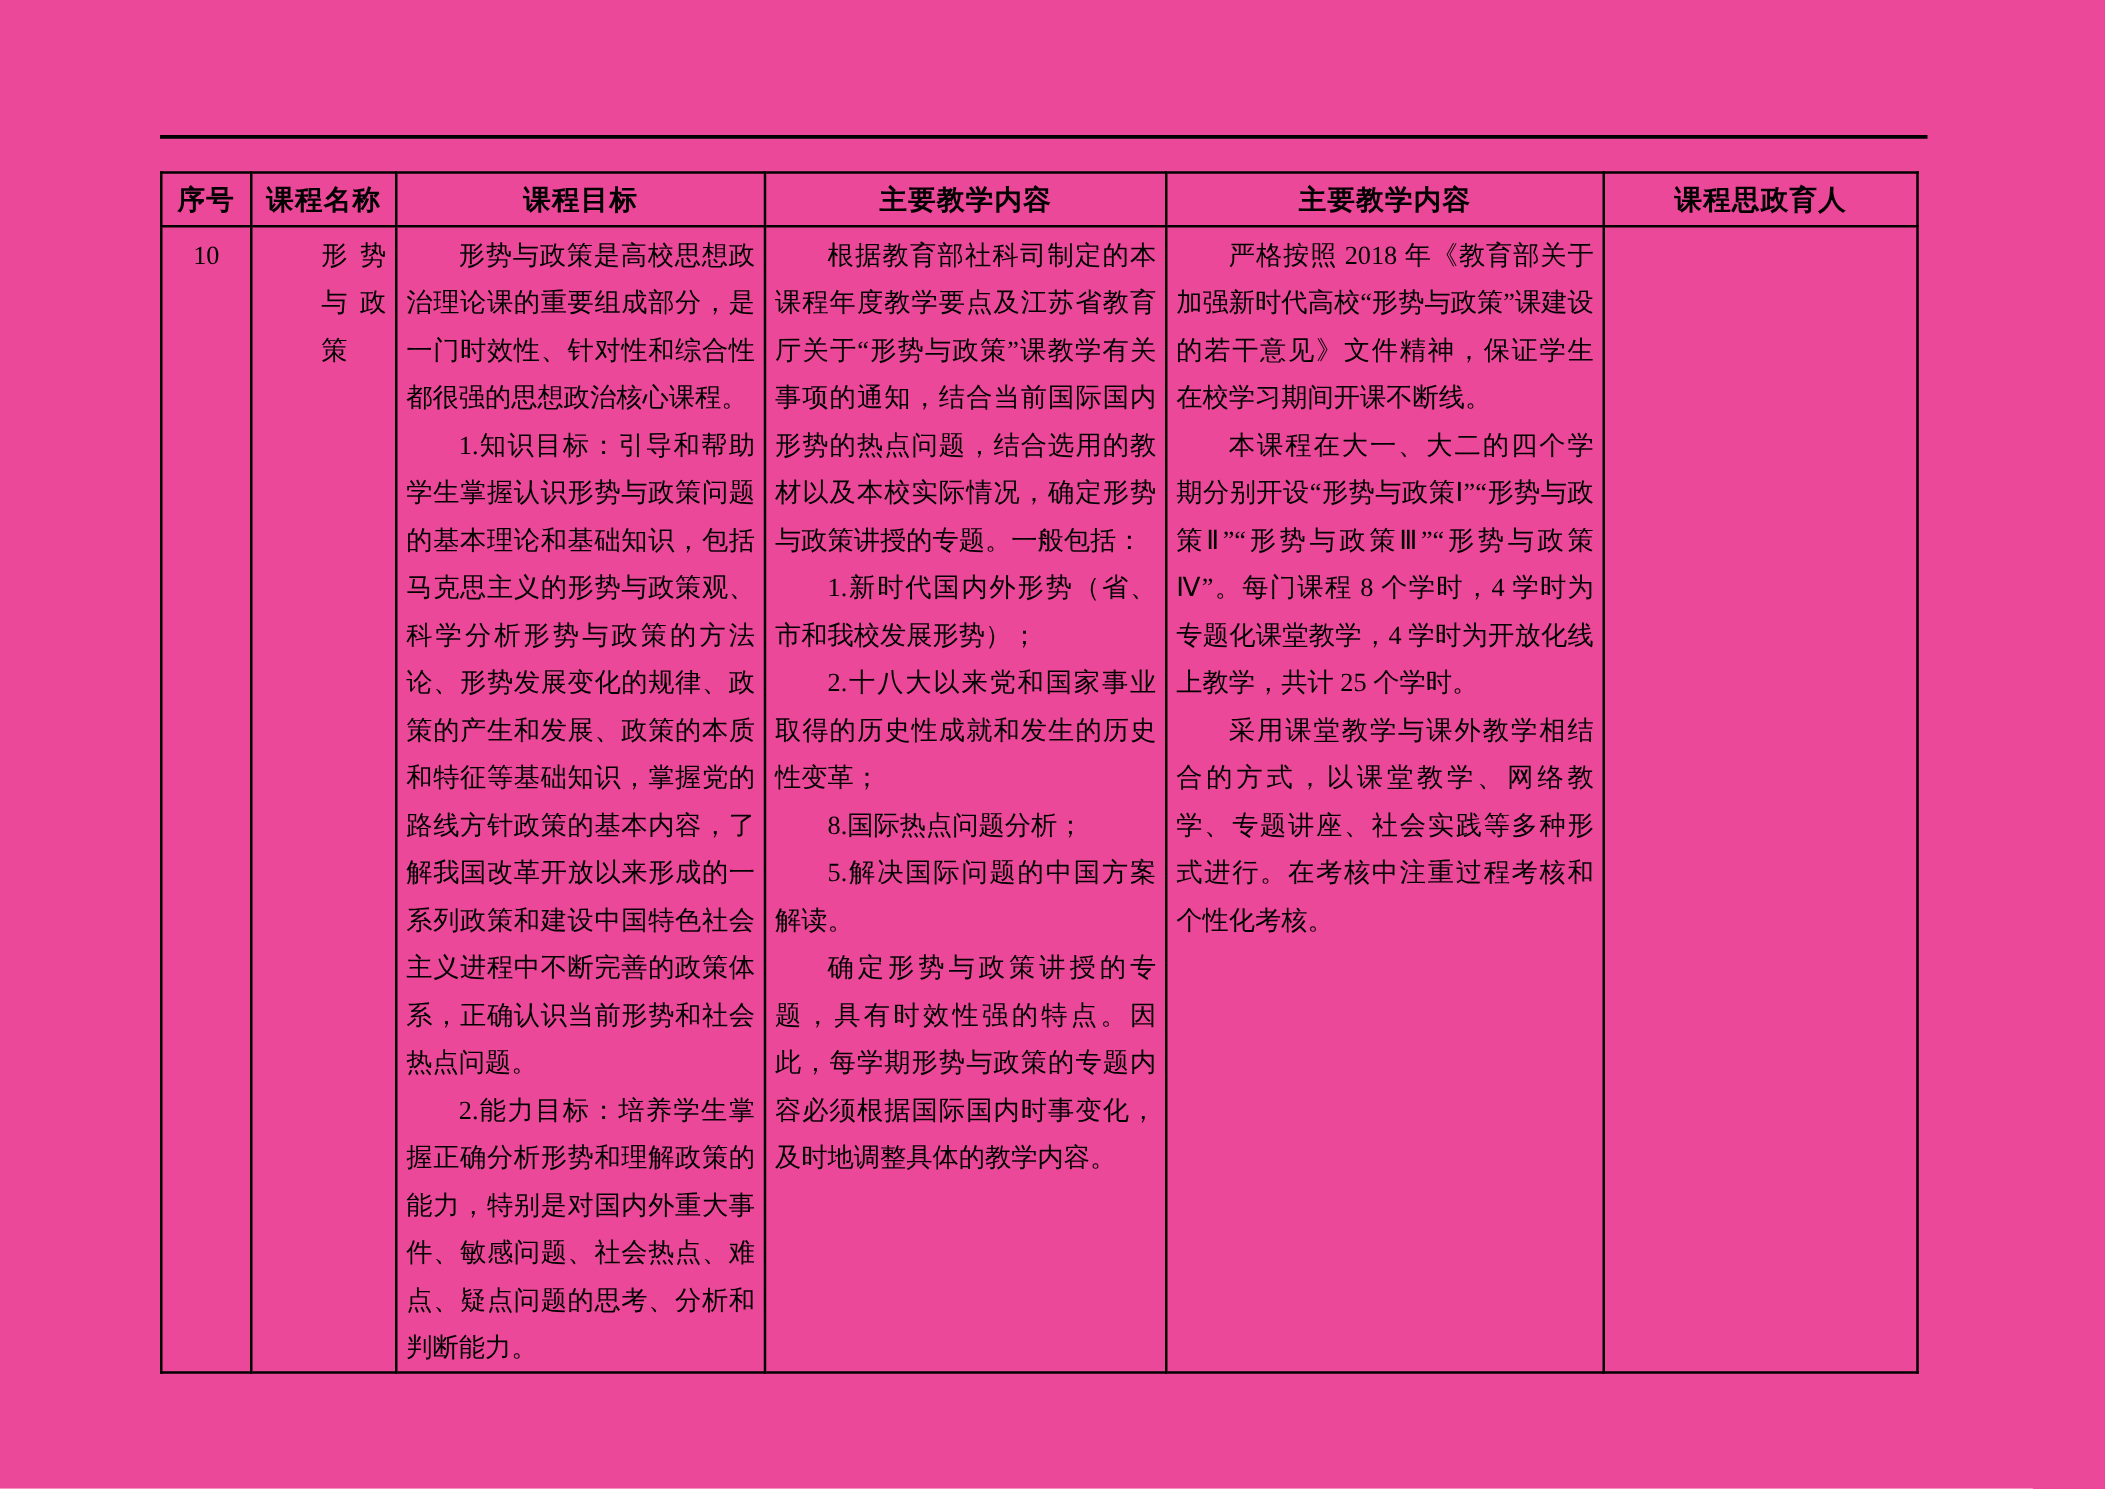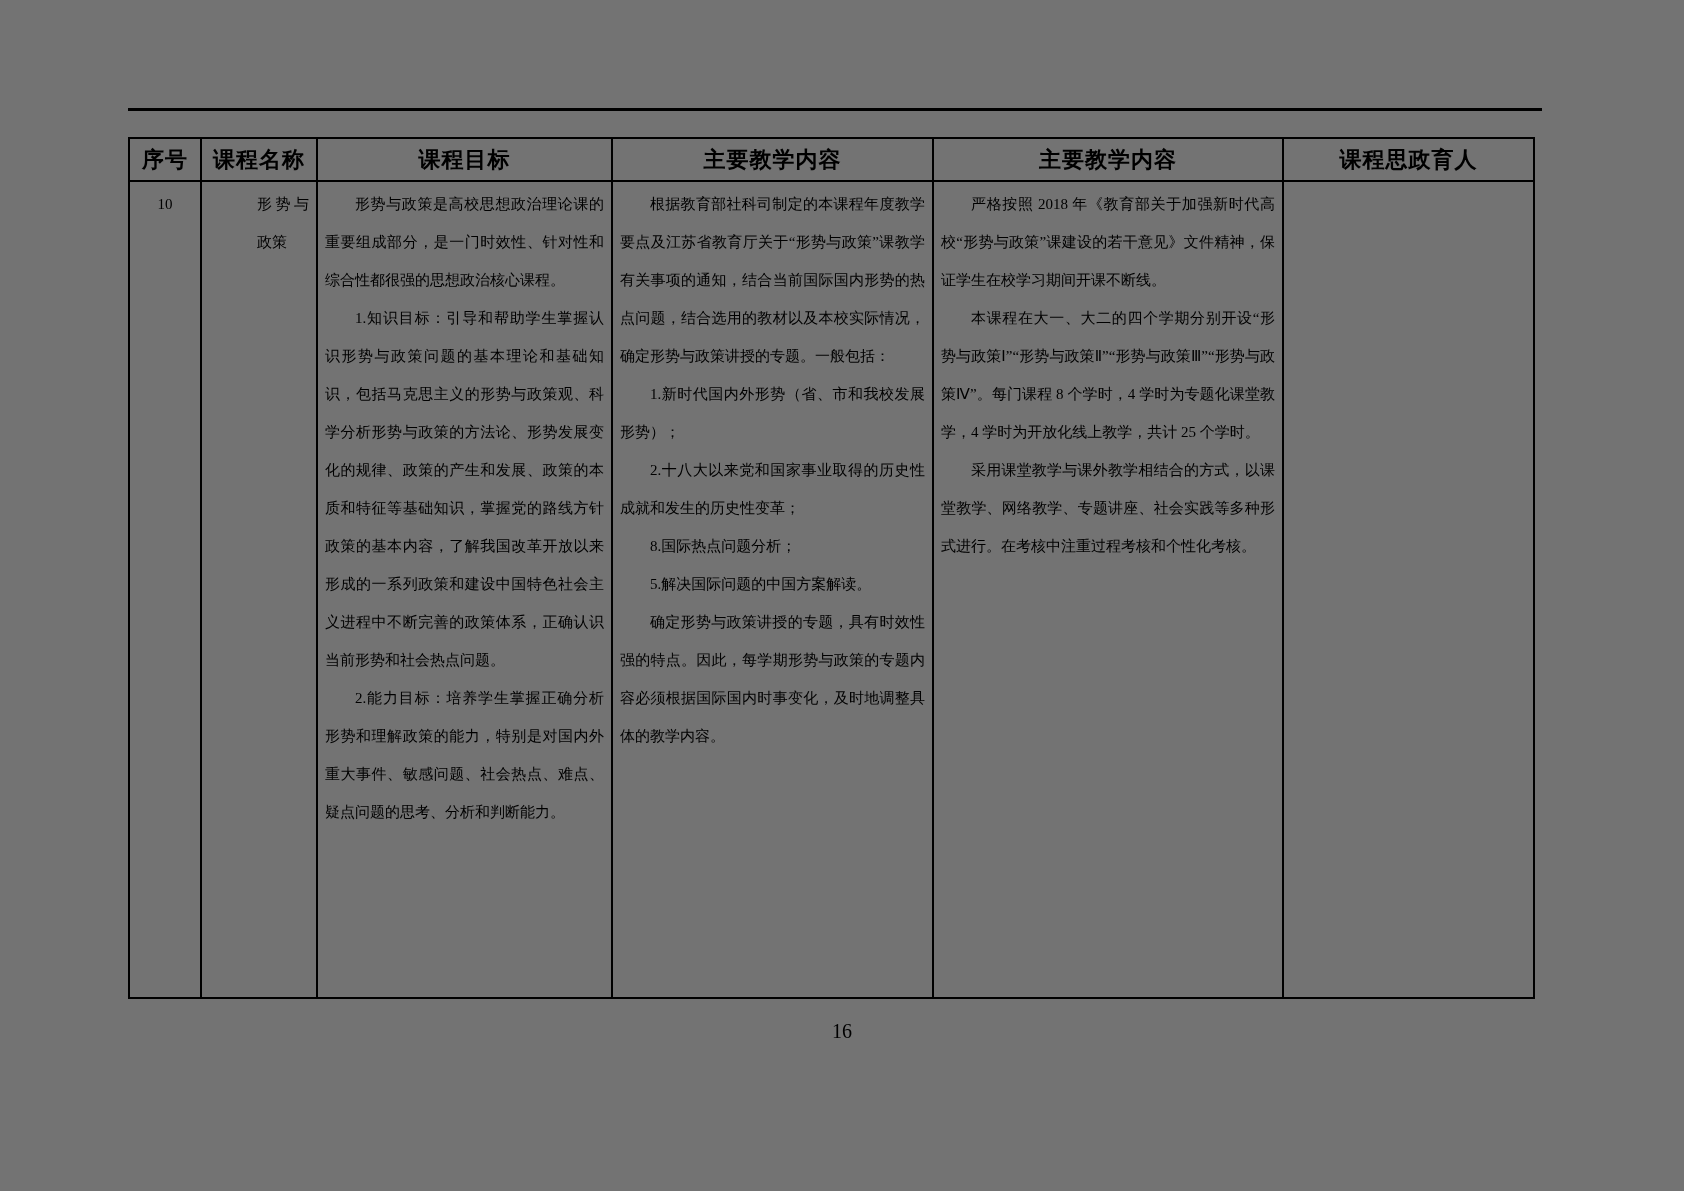--- a/index.html
+++ b/index.html
@@ -1,20 +1,20 @@
 <!DOCTYPE html>
 <html><head>
 <meta charset="utf-8">
 <style>
   html, body { margin: 0; padding: 0; background: #ffffff; }
   .page {
     position: relative;
     width: 1684px;
     height: 1191px;
-    background: #737373;
+    background: #ec4899;
     color: #000000;
     font-family: "Liberation Serif", serif;
     overflow: hidden;
   }
   .header-rule {
     position: absolute;
     left: 128px;
     top: 108px;
     width: 1414px;
     height: 3px;
@@ -39,21 +39,21 @@
     font-size: 22px;
     text-align: center;
     vertical-align: middle;
     padding: 0 2px;
     letter-spacing: 1px;
   }
   .doc-table tbody tr { height: 817px; }
   .doc-table td {
     vertical-align: top;
     padding: 3px 7px 0 7px;
-    font-size: 15px;
+    font-size: 21px;
     line-height: 38px;
   }
   .doc-table td p {
     margin: 0;
     text-indent: 2em;
     text-align: justify;
     text-justify: inter-ideograph;
   }
   td.c-index p {
     text-indent: 0;
@@ -127,15 +127,14 @@
           <p>本课程在大一、大二的四个学期分别开设“形势与政策Ⅰ”“形势与政策Ⅱ”“形势与政策Ⅲ”“形势与政策Ⅳ”。每门课程 8 个学时，4 学时为专题化课堂教学，4 学时为开放化线上教学，共计 25 个学时。</p>
           <p>采用课堂教学与课外教学相结合的方式，以课堂教学、网络教学、专题讲座、社会实践等多种形式进行。在考核中注重过程考核和个性化考核。</p>
         </td>
         <td>
           <p></p>
         </td>
       </tr>
     </tbody>
   </table>
 
-  <div class="page-number">16</div>
 
 </div>
 
 </body></html>

